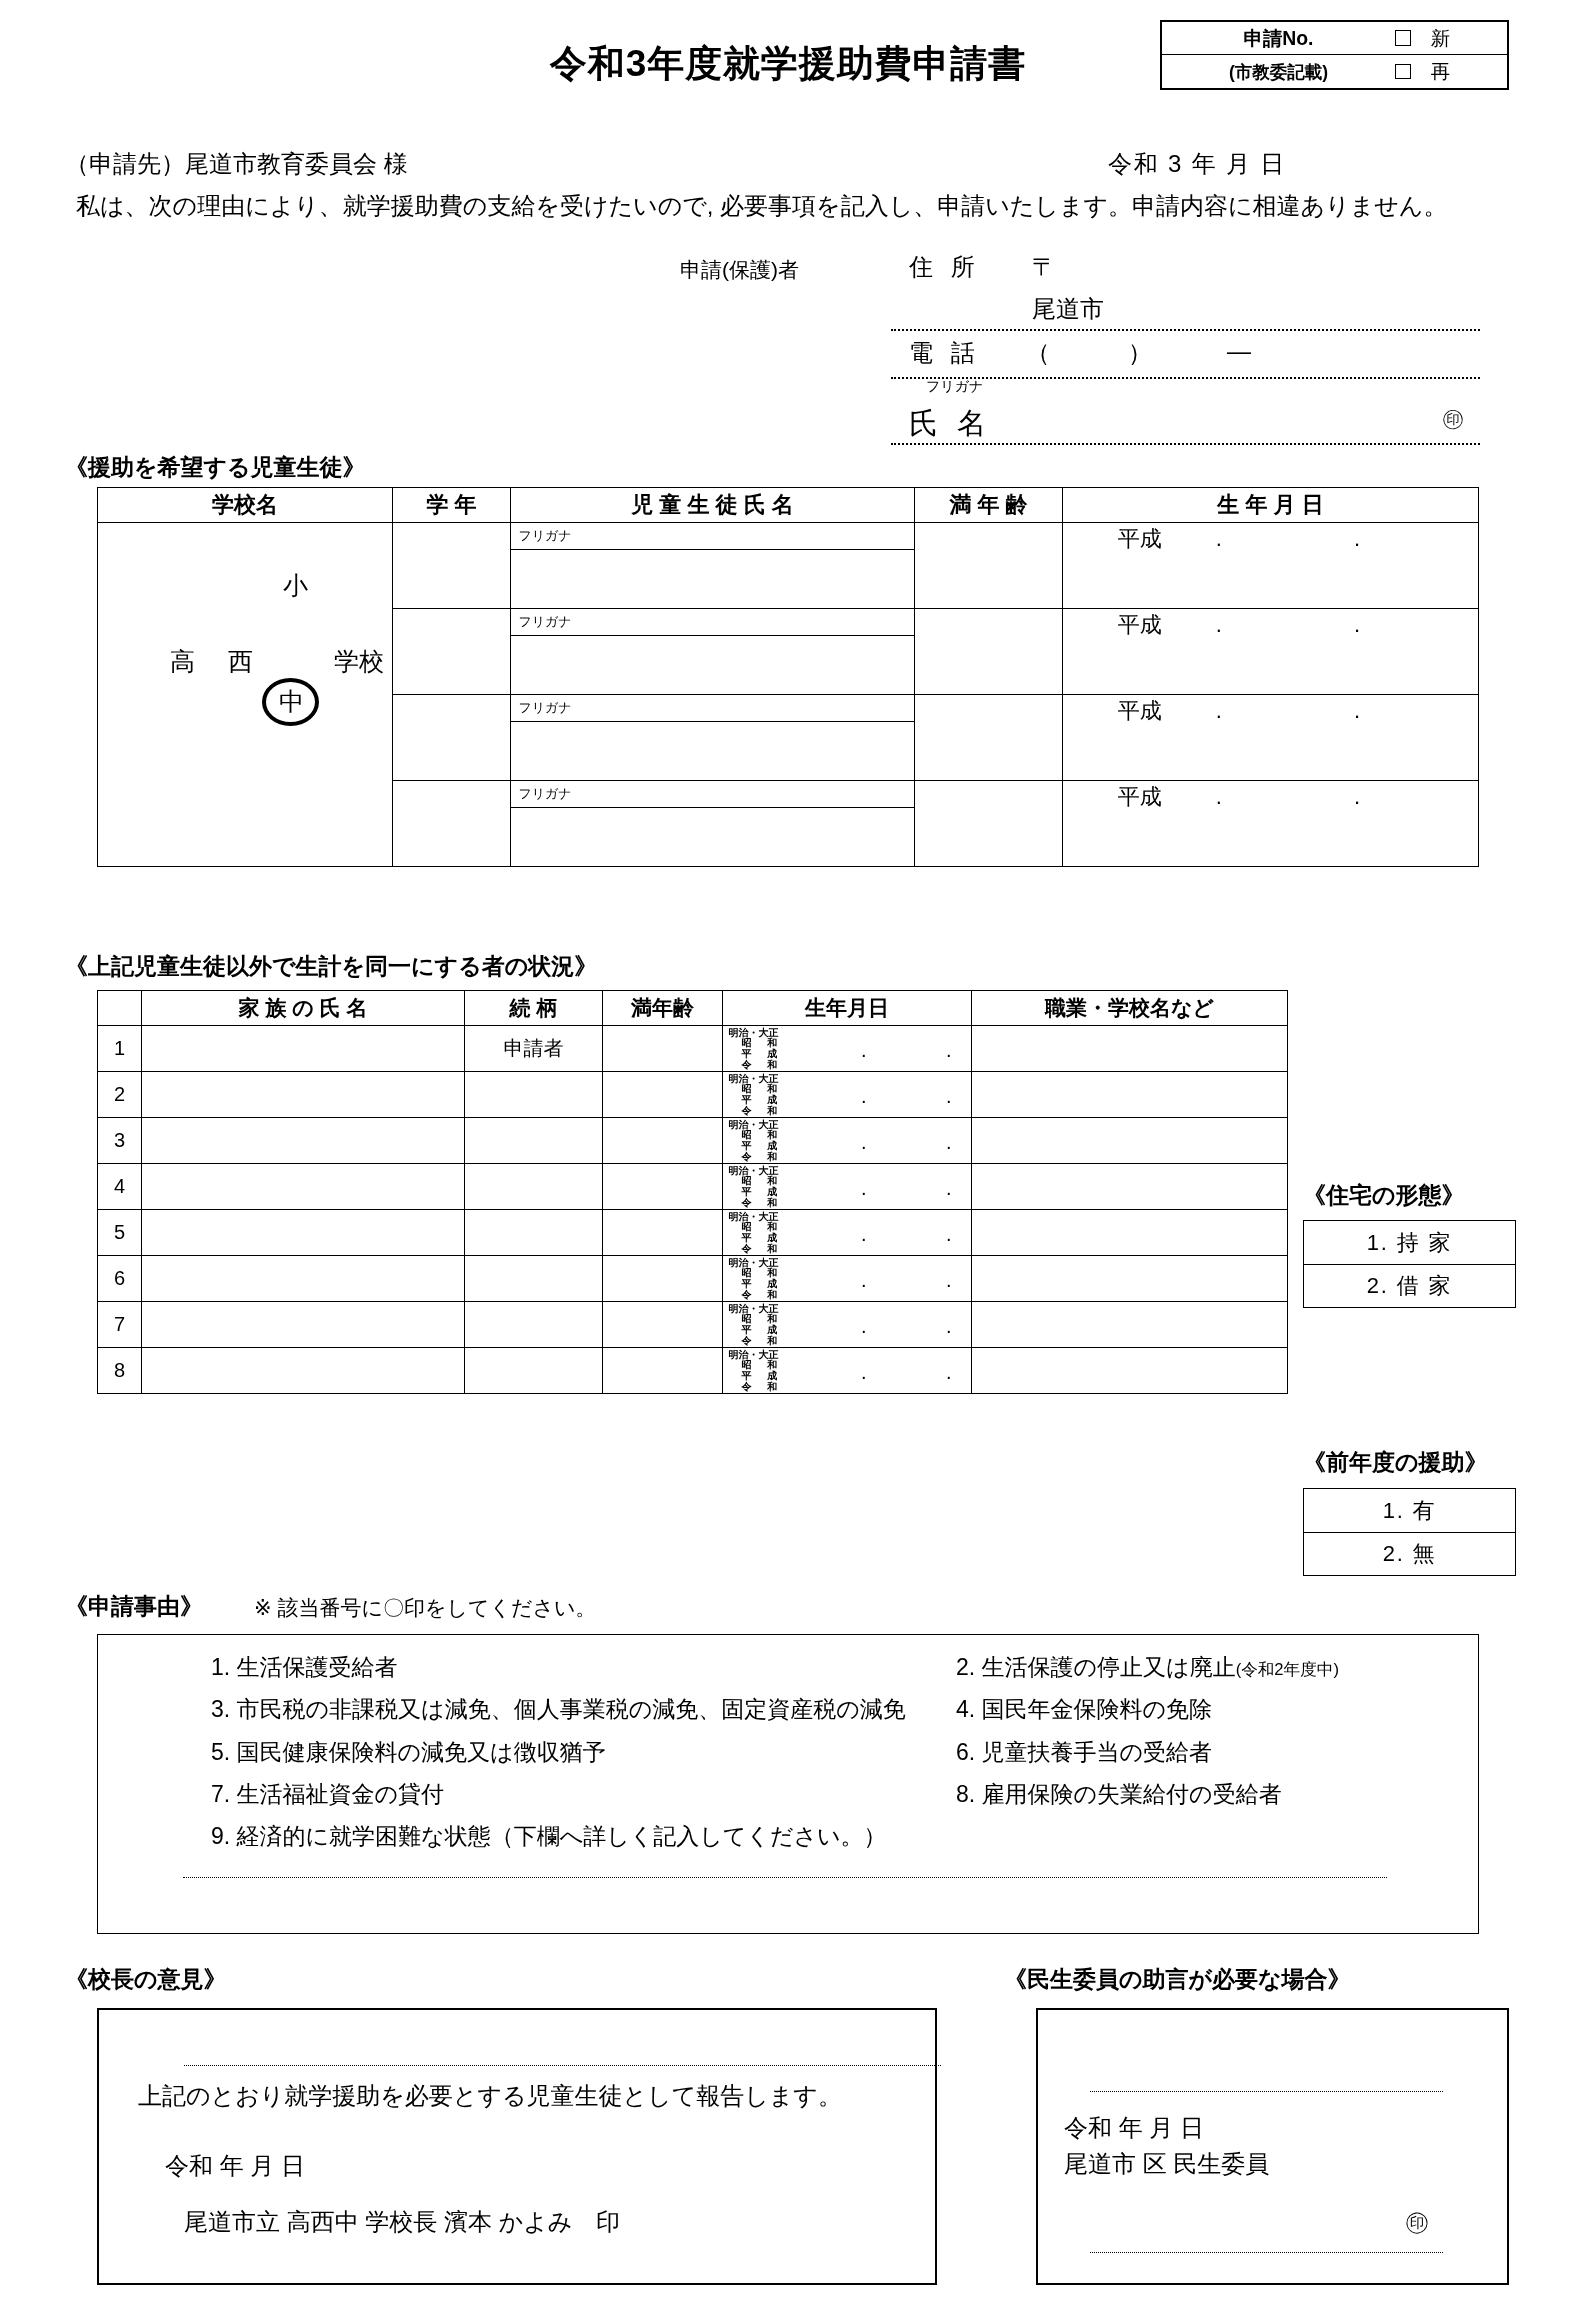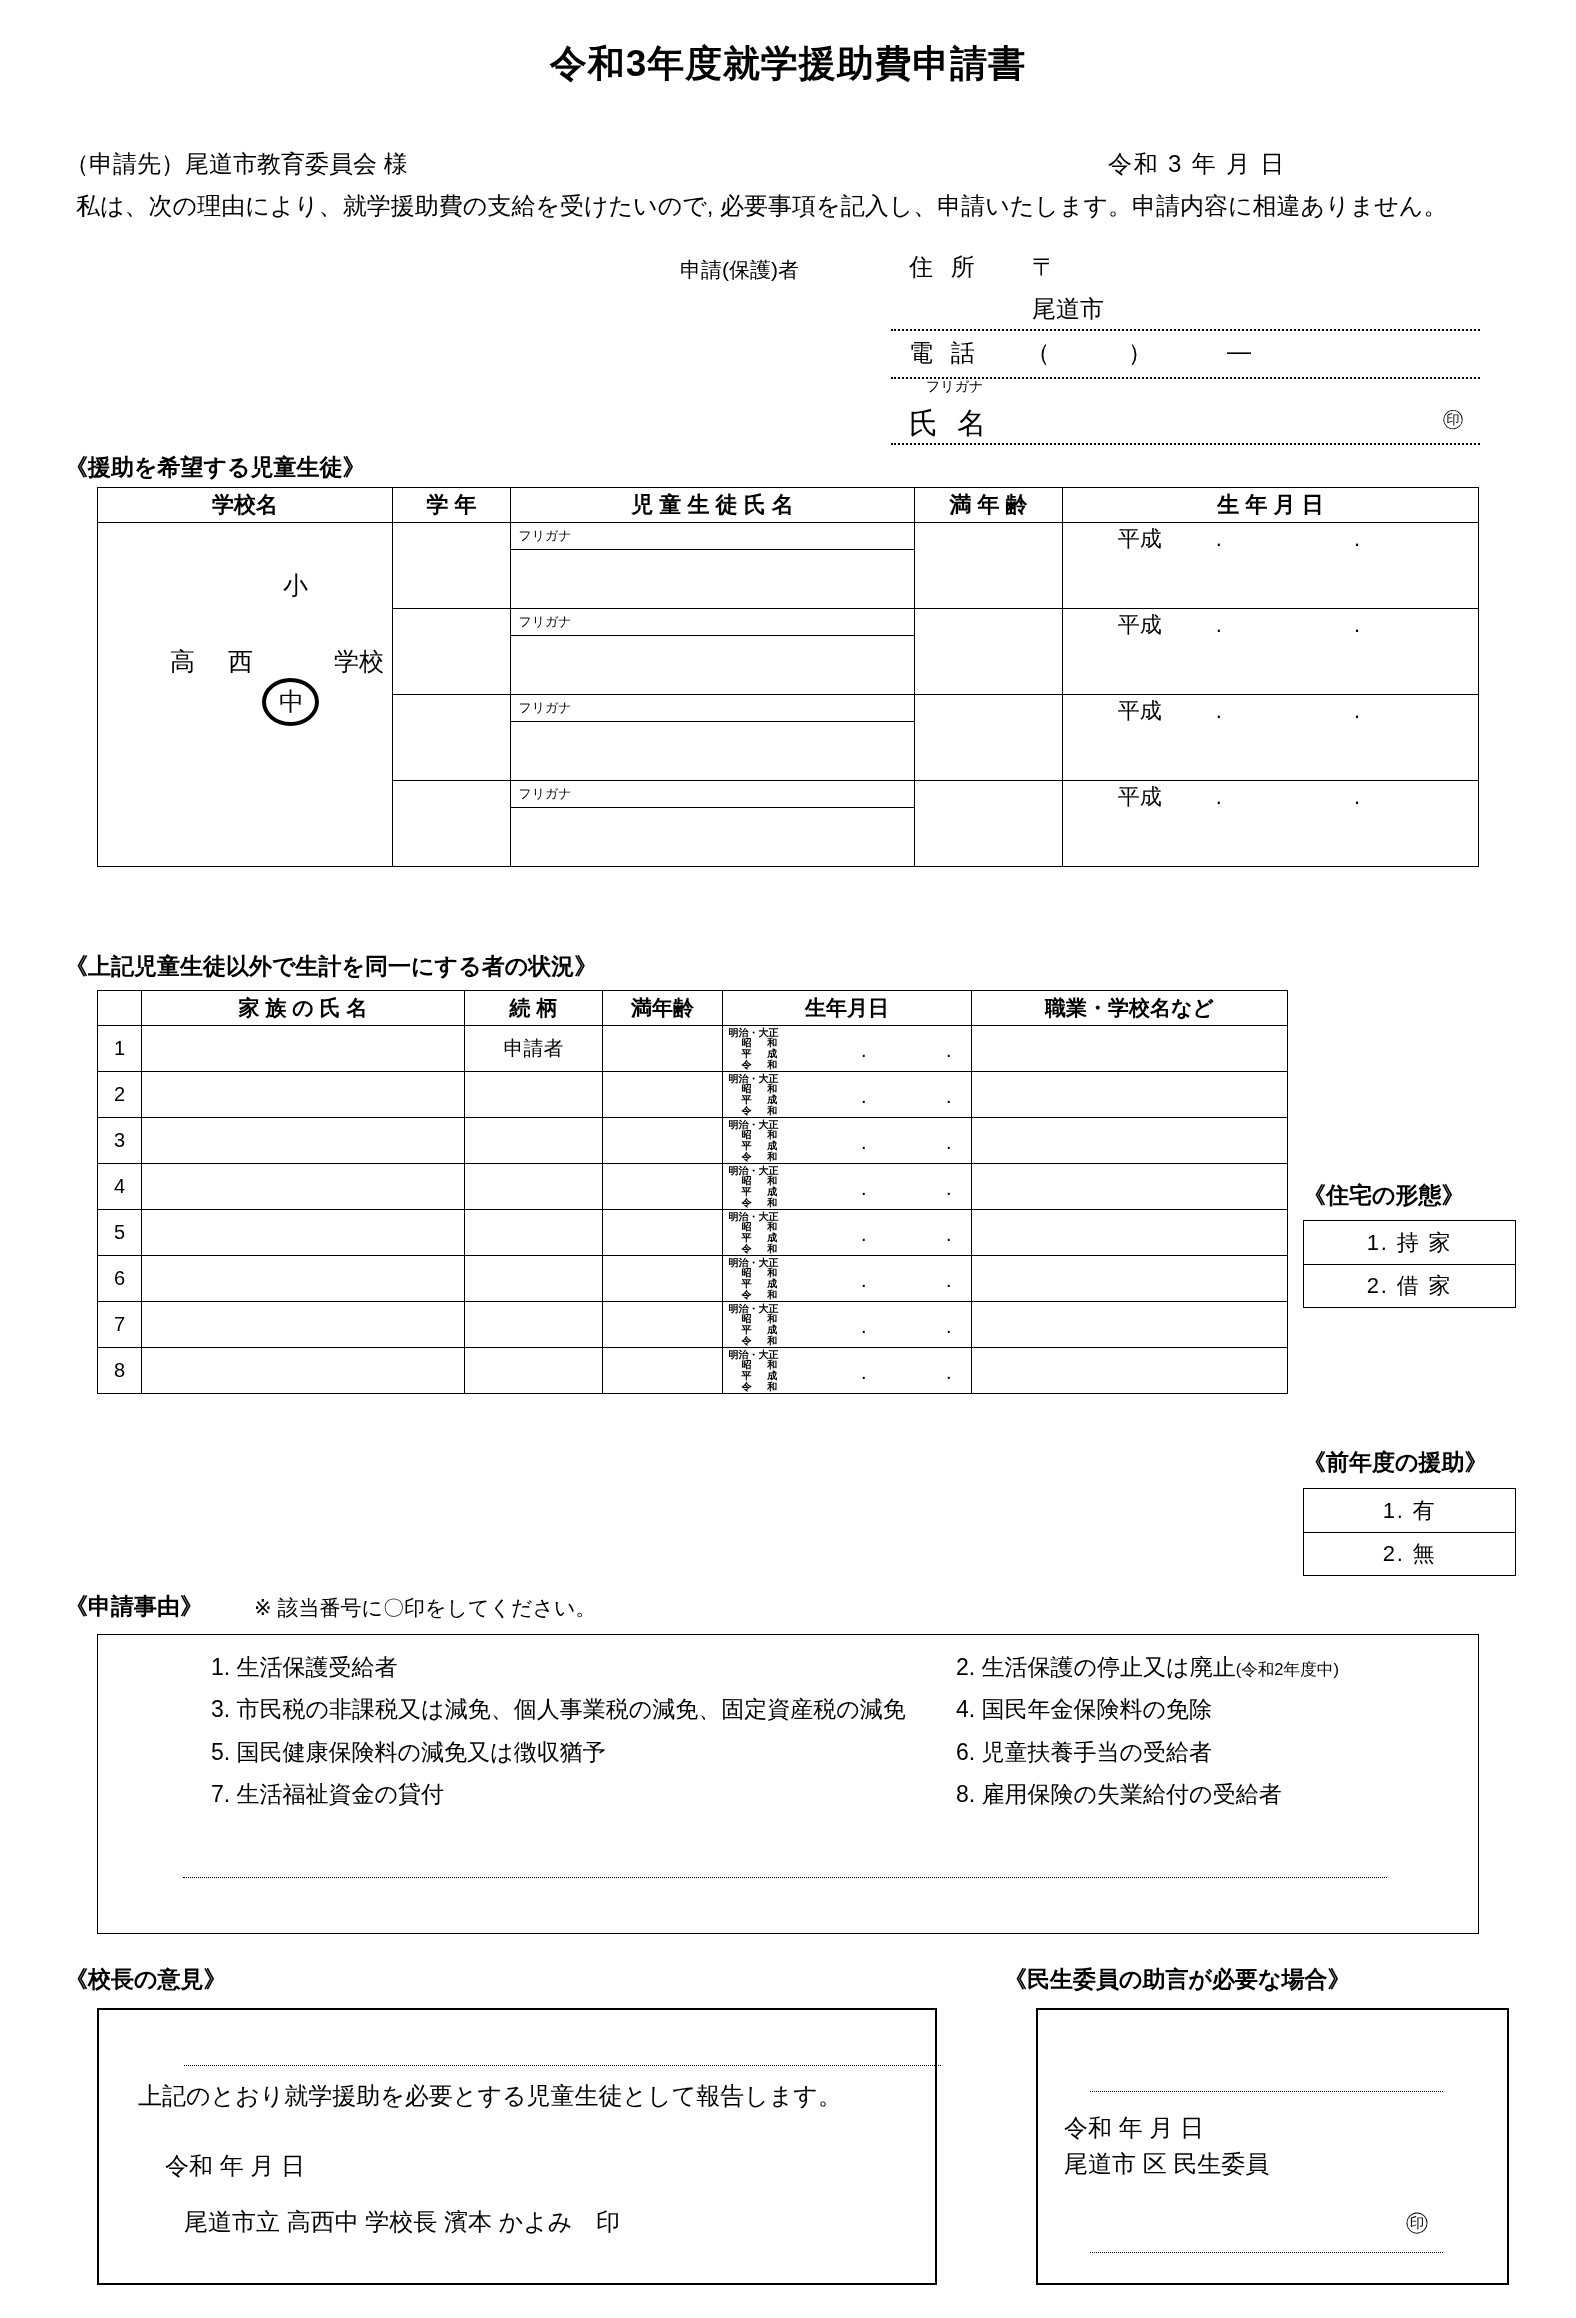--- a/index.html
+++ b/index.html
@@ -122,20 +122,36 @@
   #commission-box { position:absolute; left:1036px; top:2008px; width:473px; height:277px; border:2.3px solid #000;}
   .inner-dot { position:absolute; border-bottom:1.8px dotted #000; }
 </style>
 </head>
 <body>
 
 <div class="page">
 
   <div id="doc-title">令和3年度就学援助費申請書</div>
 
+  <div id="appno-box">
+    <div class="row" style="border-bottom:1.8px solid #000;">
+      <div class="lbl">申請No.</div>
+      <div class="chk">
+        <span class="sqbox"></span>
+        <span>新</span>
+      </div>
+    </div>
+    <div class="row">
+      <div class="lbl small">(市教委記載)</div>
+      <div class="chk">
+        <span class="sqbox"></span>
+        <span>再</span>
+      </div>
+    </div>
+  </div>
 
   <div id="addressee">（申請先）尾道市教育委員会  様</div>
   <div id="topdate">令和  3  年      月      日</div>
   <div id="statement">私は、次の理由により、就学援助費の支給を受けたいので, 必要事項を記入し、申請いたします。申請内容に相違ありません。</div>
 
   <div id="applicant-label">申請(保護)者</div>
   <div id="addr-label">住 所</div>
   <div id="addr-mark">〒</div>
   <div id="city-pre">尾道市</div>
   <div id="line-addr"></div>
@@ -380,20 +396,21 @@
   </div>
 
   <div class="sect-head" style="left:65px; top:1591px;">《申請事由》</div>
   <div style="position:absolute; left:254px; top:1594px; font-size:21px;">※  該当番号に〇印をしてください。</div>
 
   <div id="reason-box">
     <div class="reason-item" style="left:113px; top:16.6px;">1. 生活保護受給者</div>
     <div class="reason-item" style="left:113px; top:59px;">3. 市民税の非課税又は減免、個人事業税の減免、固定資産税の減免</div>
     <div class="reason-item" style="left:113px; top:102px;">5. 国民健康保険料の減免又は徴収猶予</div>
     <div class="reason-item" style="left:113px; top:144px;">7. 生活福祉資金の貸付</div>
+    <div class="reason-item" style="left:113px; top:186px;">9. 経済的に就学困難な状態（下欄へ詳しく記入してください。）</div>
 
     <div class="reason-item" style="left:858px; top:16.6px;">
       <span>2. 生活保護の停止又は廃止</span><span class="sub">(令和2年度中)</span>
     </div>
     <div class="reason-item" style="left:858px; top:59px;">4. 国民年金保険料の免除</div>
     <div class="reason-item" style="left:858px; top:102px;">6. 児童扶養手当の受給者</div>
     <div class="reason-item" style="left:858px; top:144px;">8. 雇用保険の失業給付の受給者</div>
 
     <div class="inner-dot" style="left:85px; top:242px; width:1204px;"></div>
   </div>

